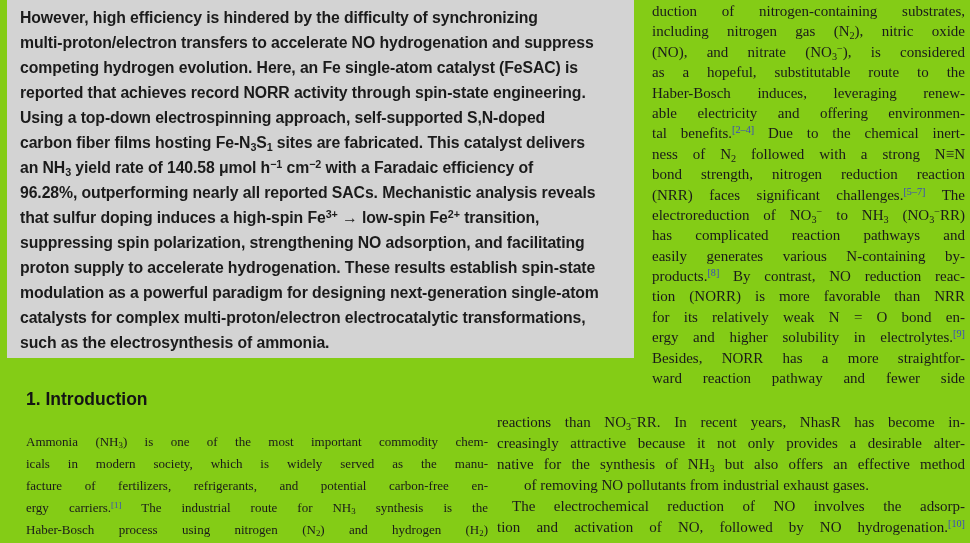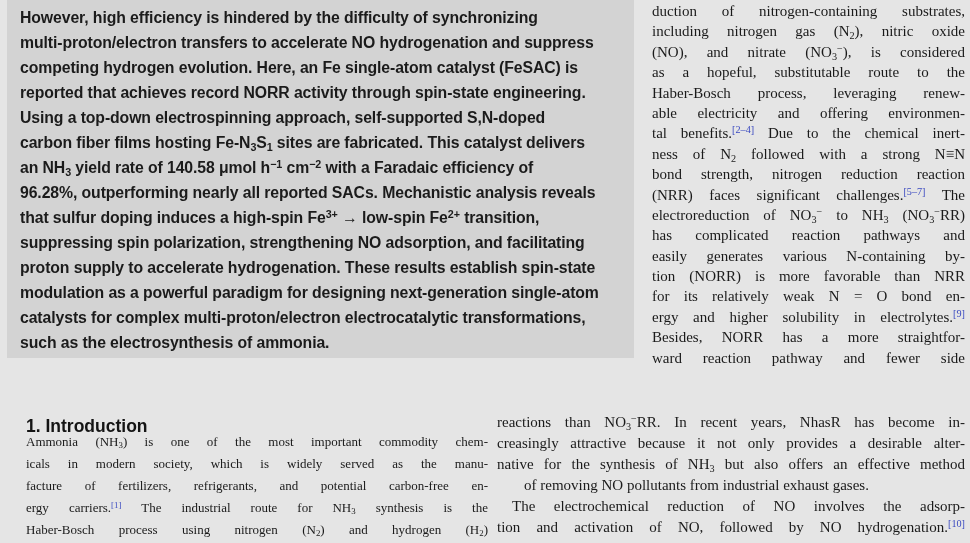--- a/index.html
+++ b/index.html
@@ -1,31 +1,31 @@
 <!DOCTYPE html>
 <html lang="en" style="--abstract-bg: #d3d3d3; --citation: #3a49c0; --body-text: #1a1a1a;"><head>
 <meta charset="utf-8">
 <style>
   html,body{margin:0;padding:0;}
   body{width:970px;height:543px;background:#ffffff;}
-  .page{position:relative;width:970px;height:543px;overflow:hidden;background:#e5e5e5;
+  .page{position:relative;width:970px;height:543px;overflow:hidden;background:#84cc16;
         font-family:"Liberation Serif",serif;color:#1a1a1a;}
   .abstract-box{position:absolute;left:7px;top:-24px;width:627px;height:382px;
         background:var(--abstract-bg,#d3d3d3);}
   .abstract-text{position:absolute;left:13px;top:29px;right:5px;
         font-family:"Liberation Sans",sans-serif;font-weight:700;
         font-size:15.8px;line-height:25px;color:#1b1b1b;letter-spacing:-0.1px;}
   .abstract-text .line{white-space:nowrap;height:25px;text-align:left;}
   .col-right{position:absolute;left:652px;top:1px;width:313px;
         font-size:15px;line-height:20.4px;}
   .col-right .line{height:20.4px;}
   .block-wide{position:absolute;left:497px;top:412px;width:468px;
         font-size:15px;line-height:21px;}
   .block-wide .line{height:21px;}
-  .intro-head{position:absolute;left:26px;top:416px;
+  .intro-head{position:absolute;left:26px;top:389px;
         font-family:"Liberation Sans",sans-serif;font-weight:700;
         font-size:17.5px;color:#141414;}
   .intro-par{position:absolute;left:26px;top:431px;width:462px;
         font-size:13px;line-height:22px;}
   .intro-par .line{height:22px;}
   .justify .line{text-align:justify;text-align-last:justify;}
   .justify .line.end{text-align-last:left;margin-left:27px;}
   sub,sup{line-height:0;}
   sub{font-size:68%;vertical-align:-0.28em;}
   sup{font-size:68%;vertical-align:0.45em;}
@@ -53,29 +53,30 @@
         <div class="line"><span>catalysts for complex multi-proton/electron electrocatalytic transformations,</span></div>
         <div class="line"><span>such as the electrosynthesis of ammonia.</span></div>
       </div>
   </div>
 
   <div class="col-right justify">
       <div class="line"><span>duction of nitrogen-containing substrates,</span></div>
       <div class="line"><span>including nitrogen gas (N</span><sub>2</sub><span>), nitric oxide</span></div>
       <div class="line"><span>(NO), and nitrate (NO</span><sub>3</sub><sup>−</sup><span>), is considered</span></div>
       <div class="line"><span>as a hopeful, substitutable route to the</span></div>
-      <div class="line"><span>Haber-Bosch process, leveraging renew-</span></div>
+      <div class="line"><span>Haber-Bosch induces, leveraging renew-</span></div>
       <div class="line"><span>able electricity and offering environmen-</span></div>
       <div class="line"><span>tal benefits.</span><sup class="ref">[2–4]</sup><span> Due to the chemical inert-</span></div>
       <div class="line"><span>ness of N</span><sub>2</sub><span> followed with a strong N≡N</span></div>
       <div class="line"><span>bond strength, nitrogen reduction reaction</span></div>
       <div class="line"><span>(NRR) faces significant challenges.</span><sup class="ref">[5–7]</sup><span> The</span></div>
       <div class="line"><span>electroreduction of NO</span><sub>3</sub><sup>−</sup><span> to NH</span><sub>3</sub><span> (NO</span><sub>3</sub><sup>−</sup><span>RR)</span></div>
       <div class="line"><span>has complicated reaction pathways and</span></div>
       <div class="line"><span>easily generates various N-containing by-</span></div>
+      <div class="line"><span>products.</span><sup class="ref">[8]</sup><span> By contrast, NO reduction reac-</span></div>
       <div class="line"><span>tion (NORR) is more favorable than NRR</span></div>
       <div class="line"><span>for its relatively weak N = O bond en-</span></div>
       <div class="line"><span>ergy and higher solubility in electrolytes.</span><sup class="ref">[9]</sup></div>
       <div class="line"><span>Besides, NORR has a more straightfor-</span></div>
       <div class="line"><span>ward reaction pathway and fewer side</span></div>
     </div>
 
   <h2 class="intro-head" style="margin:0;">1. Introduction</h2>
 
   <div class="intro-par justify">

